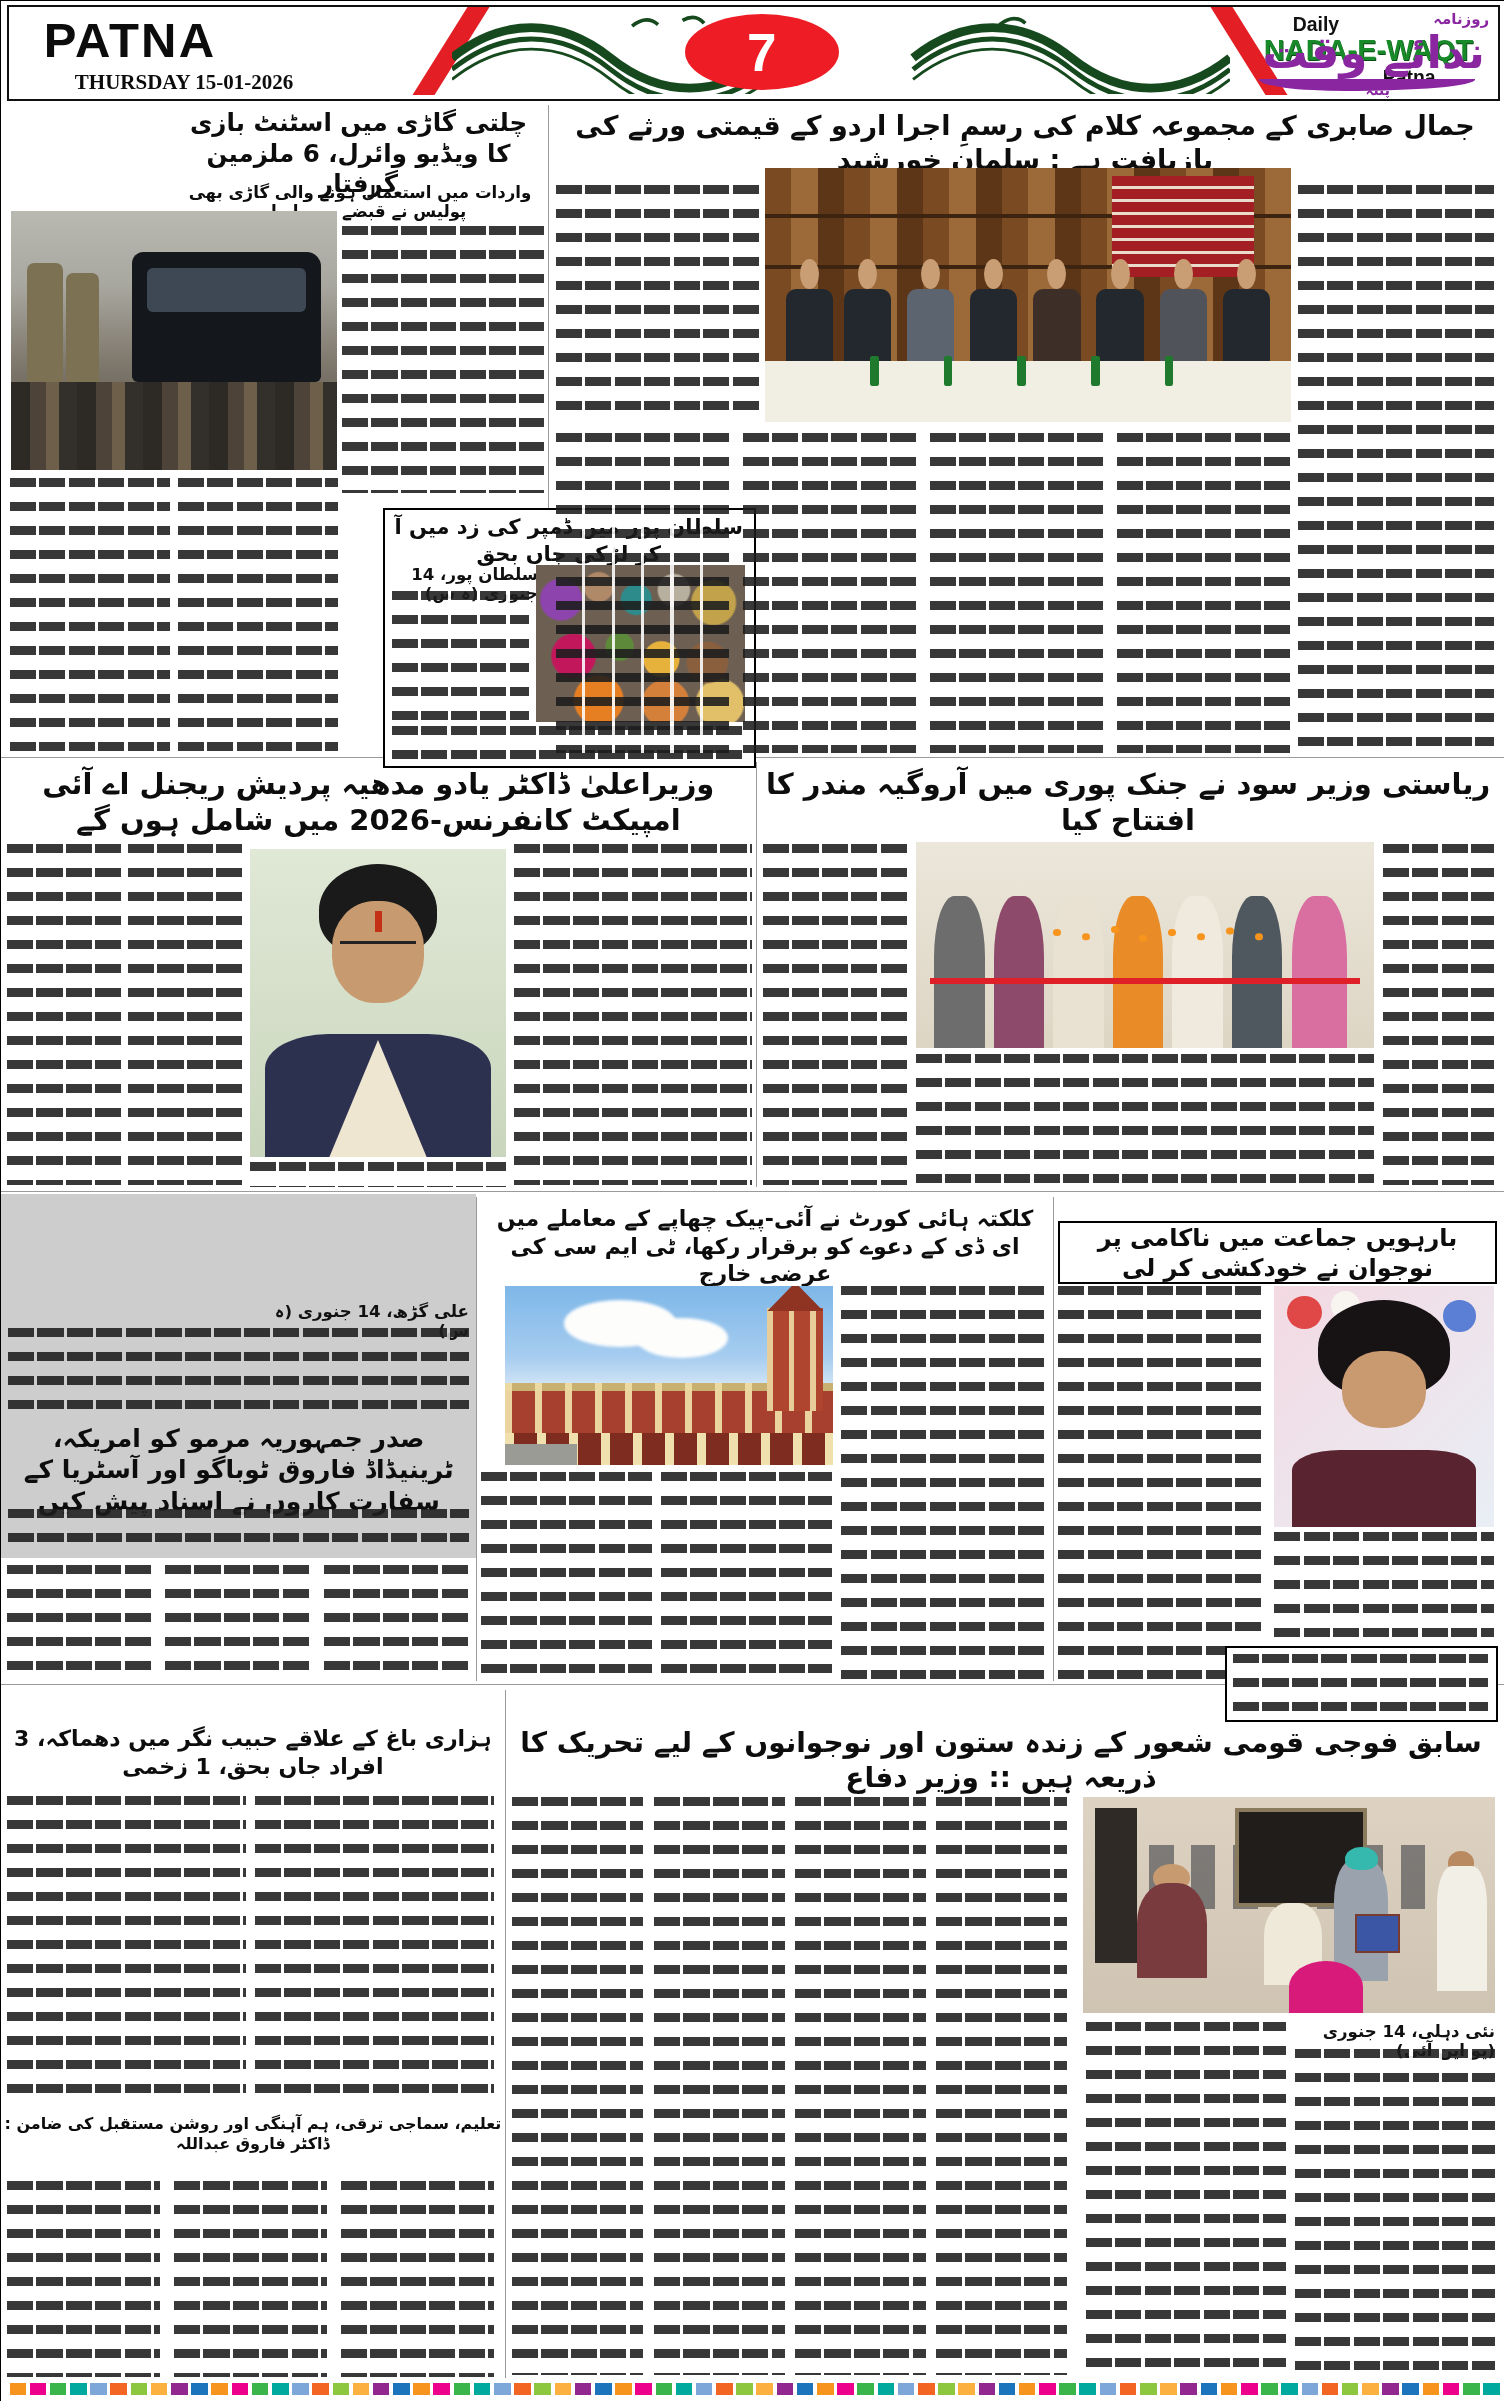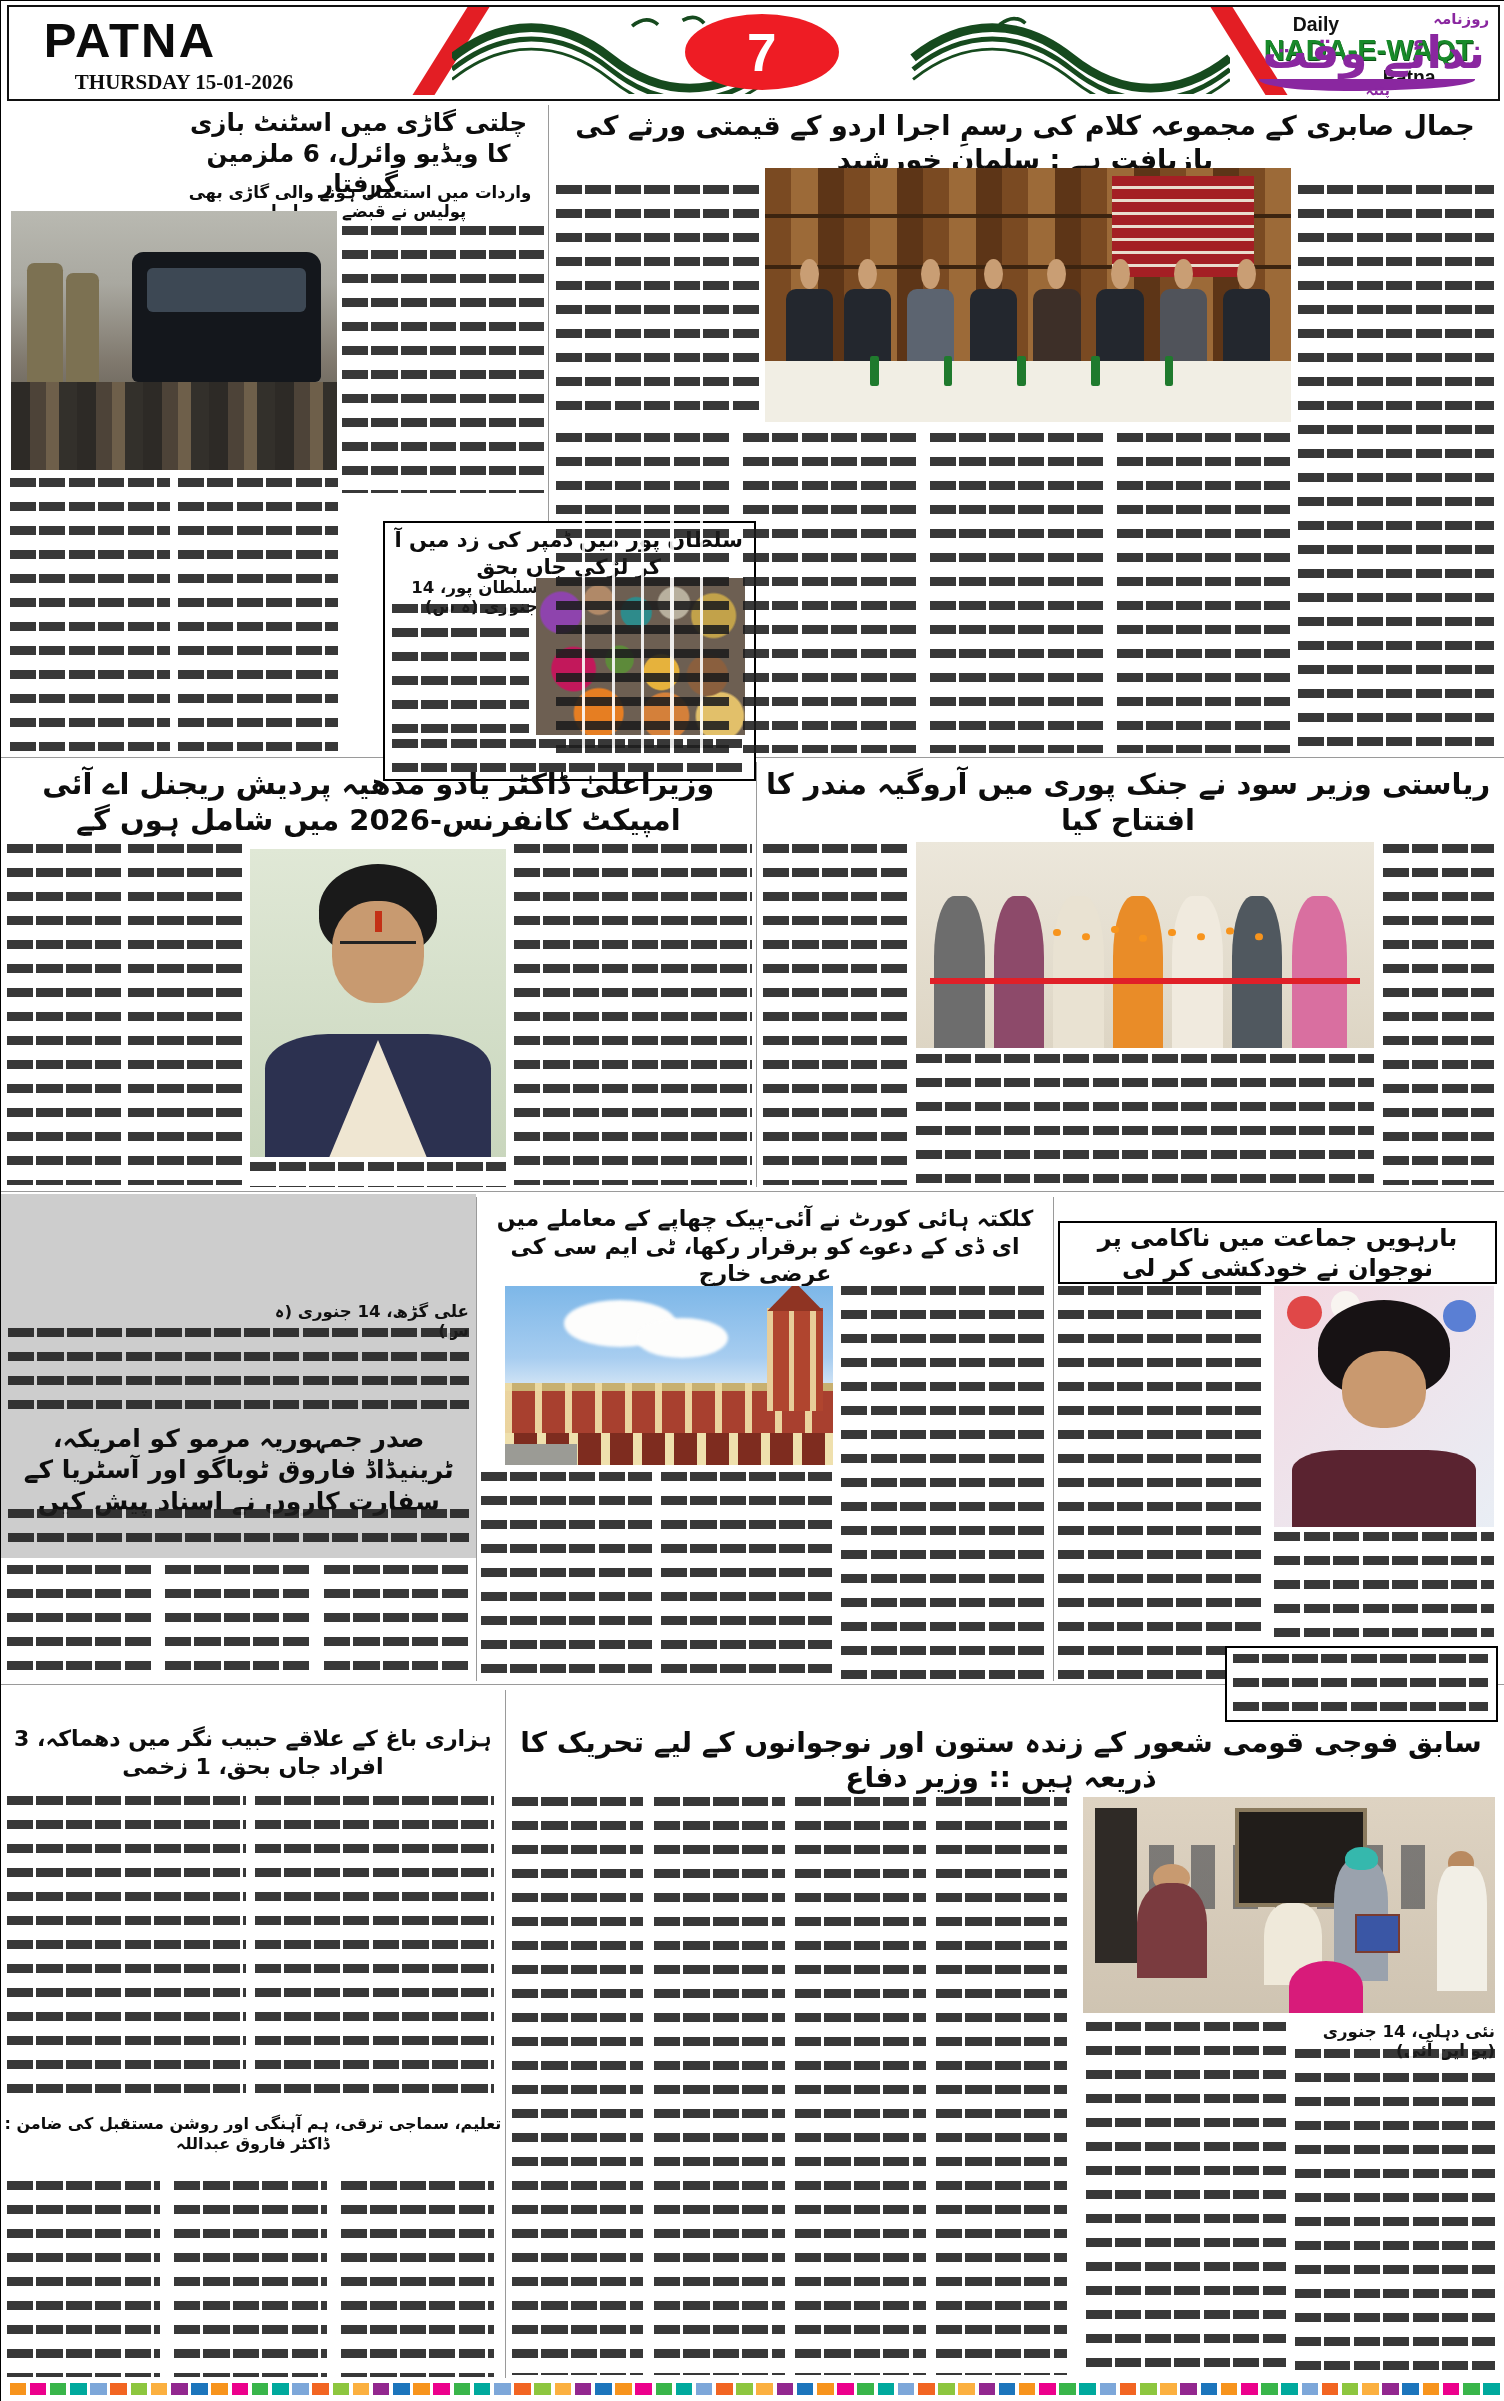--- a/index.html
+++ b/index.html
@@ -173,21 +173,21 @@
     <div class="officer" style="left:17%;top:24%;width:10%;height:50%;"></div>
     <div class="suv">
         <div class="win"></div>
       </div>
     <div class="crowd"></div>
   </div>
   <div class="abs tx" style="left:341px;top:225px;width:202px;height:267px;"></div>
   <div class="abs tx" style="left:8.6px;top:477px;width:160px;height:275px;"></div>
   <div class="abs tx" style="left:177px;top:477px;width:160px;height:275px;"></div>
 
-  <div class="abs blackbox" style="left:382px;top:520px;width:369px;height:256px;">
+  <div class="abs blackbox" style="left:382px;top:507px;width:369px;height:256px;">
     <div class="abs hl rtl" style="left:7.2px;top:4.3px;width:353px;font-size:21px;">سلطان پور میں ڈمپر کی زد میں آ کر لڑکی جاں بحق</div>
     <div class="abs lead rtl" style="right:216px;left:7.2px;top:55px;">سلطان پور، 14 جنوری (ہ س)</div>
     <div class="abs ph p4" style="left:151px;top:55px;width:209px;height:157px;" title="grieving women gathered in village"></div>
     <div class="abs tx" style="left:7.2px;top:81px;width:137px;height:131px;"></div>
     <div class="abs tx" style="left:7.2px;top:216px;width:353px;height:35px;"></div>
   </div>
 
   <div class="abs hl rtl" style="left:555px;top:108px;width:938px;font-size:27px;">جمال صابری کے مجموعہ کلام کی رسمِ اجرا اردو کے قیمتی ورثے کی بازیافت ہے : سلمان خورشید</div>
   <div class="abs ph p2" style="left:764px;top:167px;width:526px;height:254px;" title="dignitaries at book release table in library hall">
     <div class="shelfline" style="top:18%;"></div>

